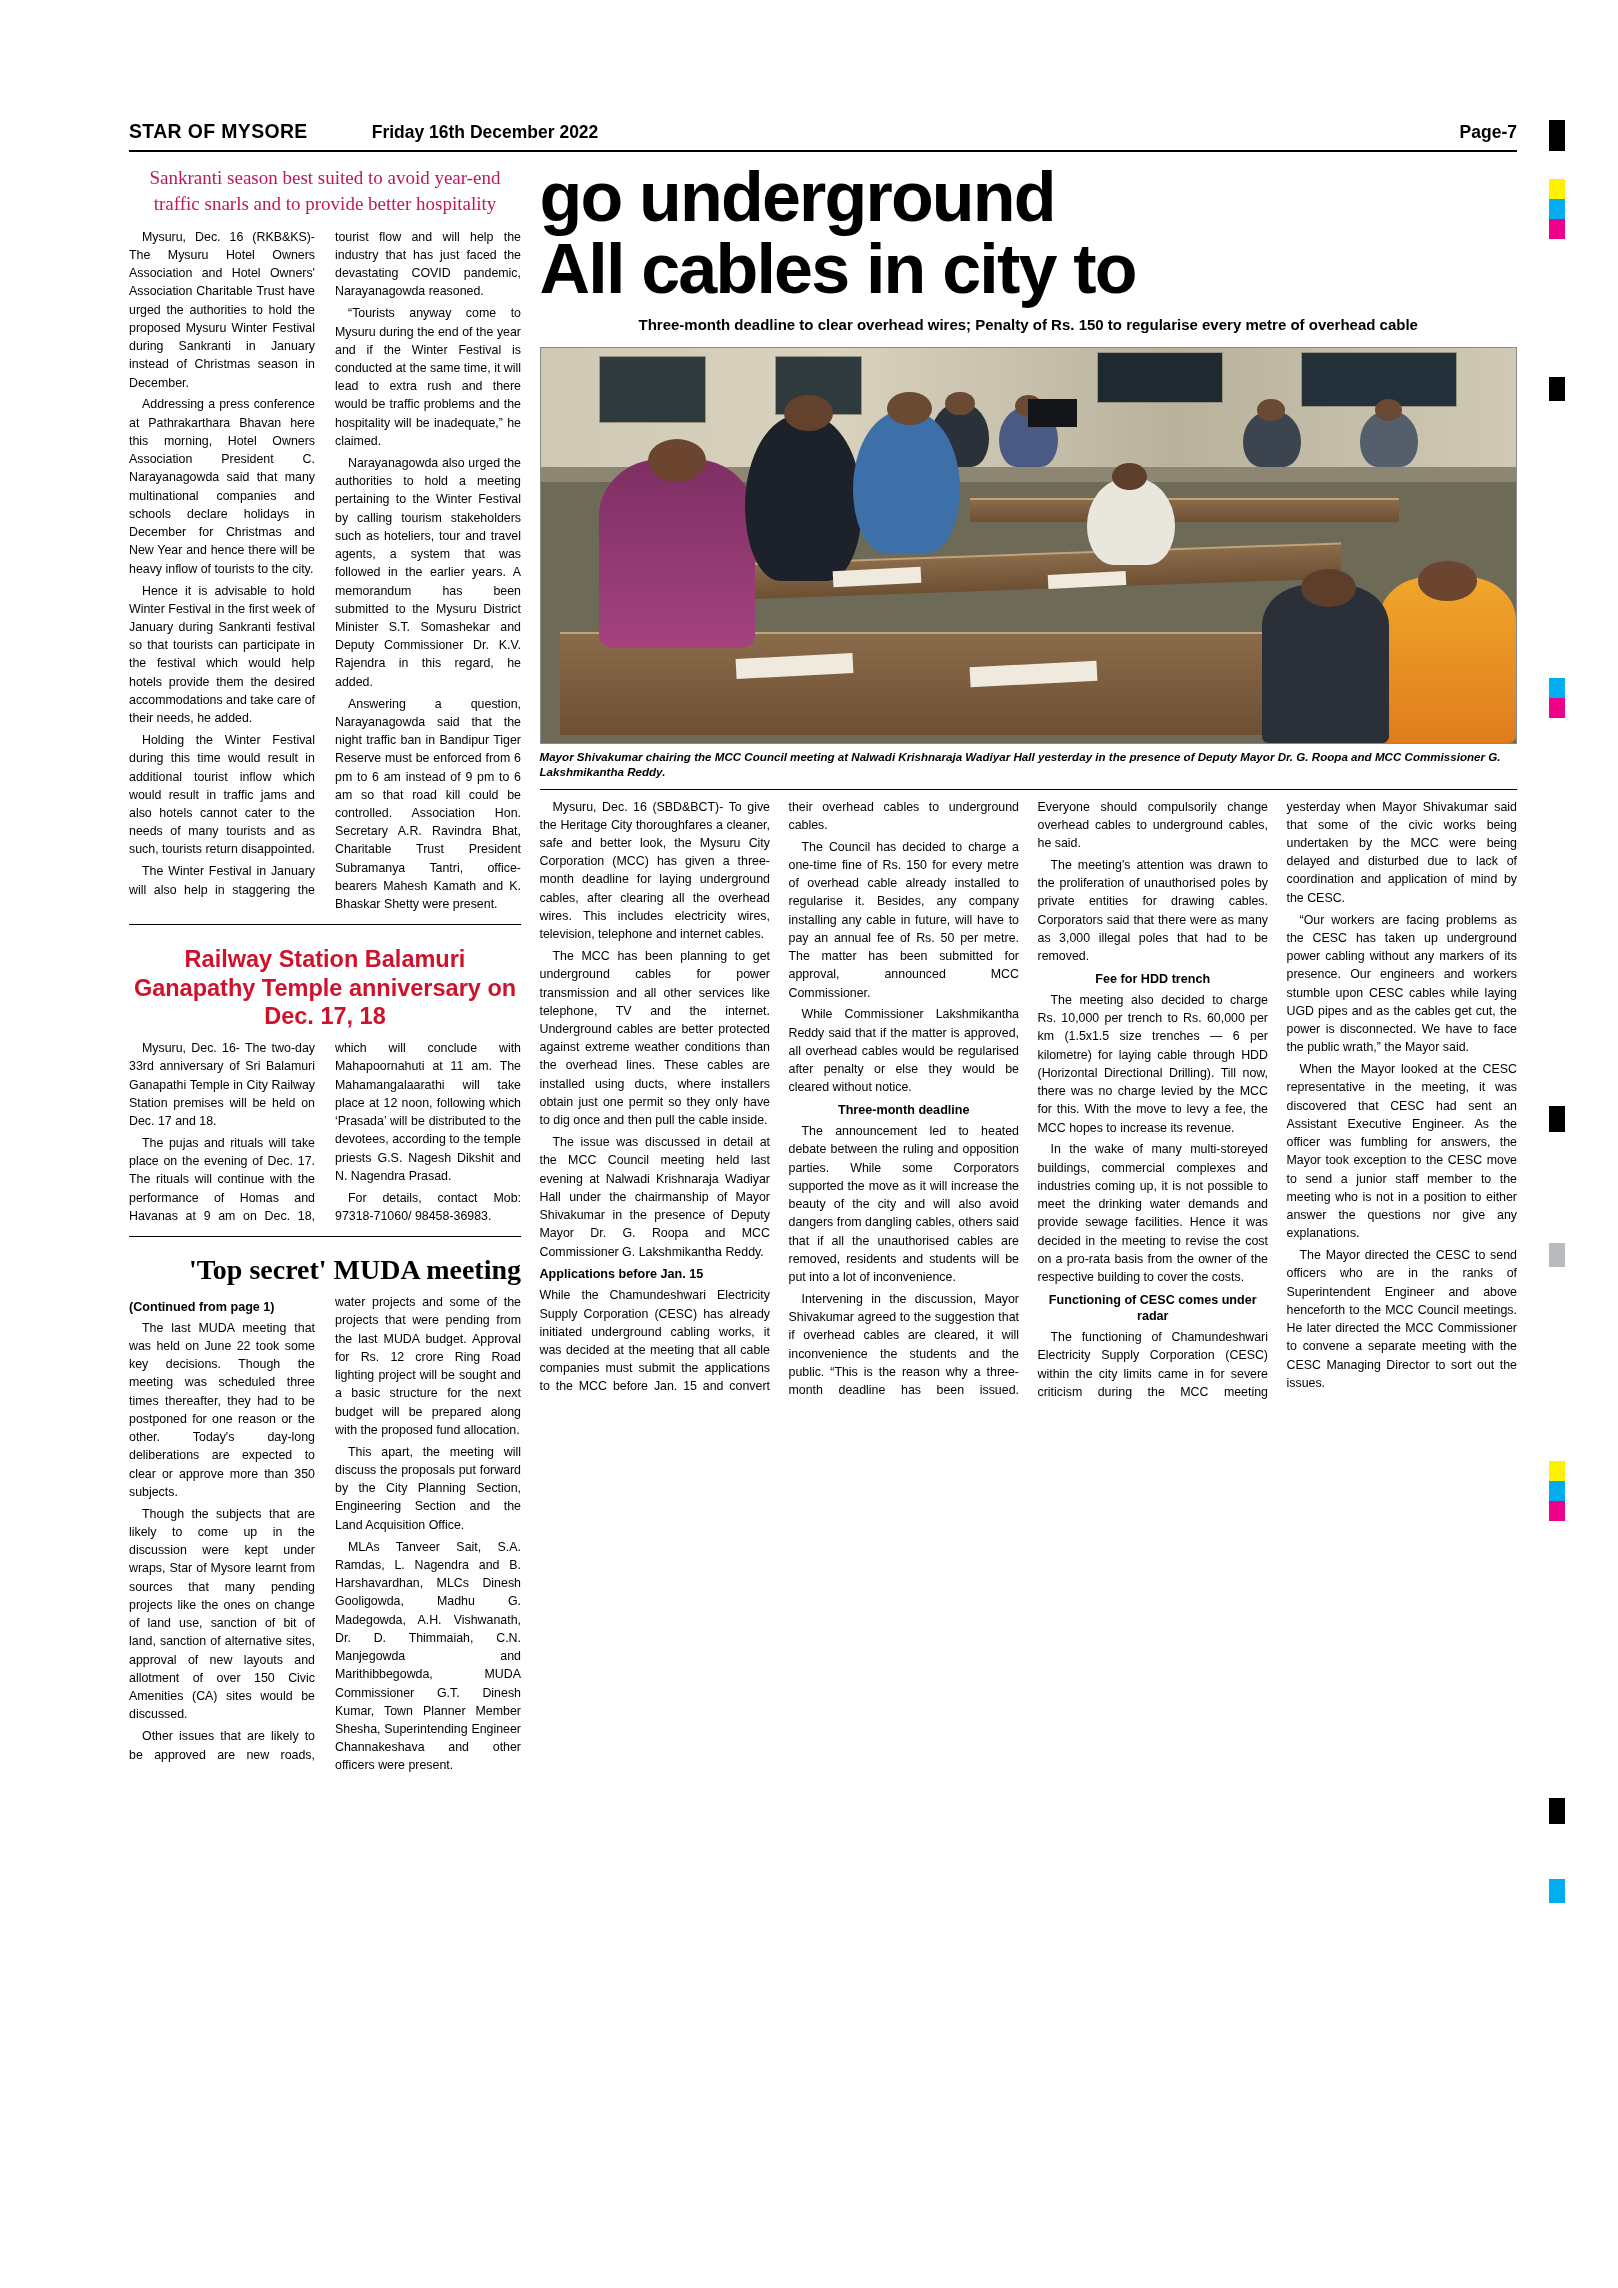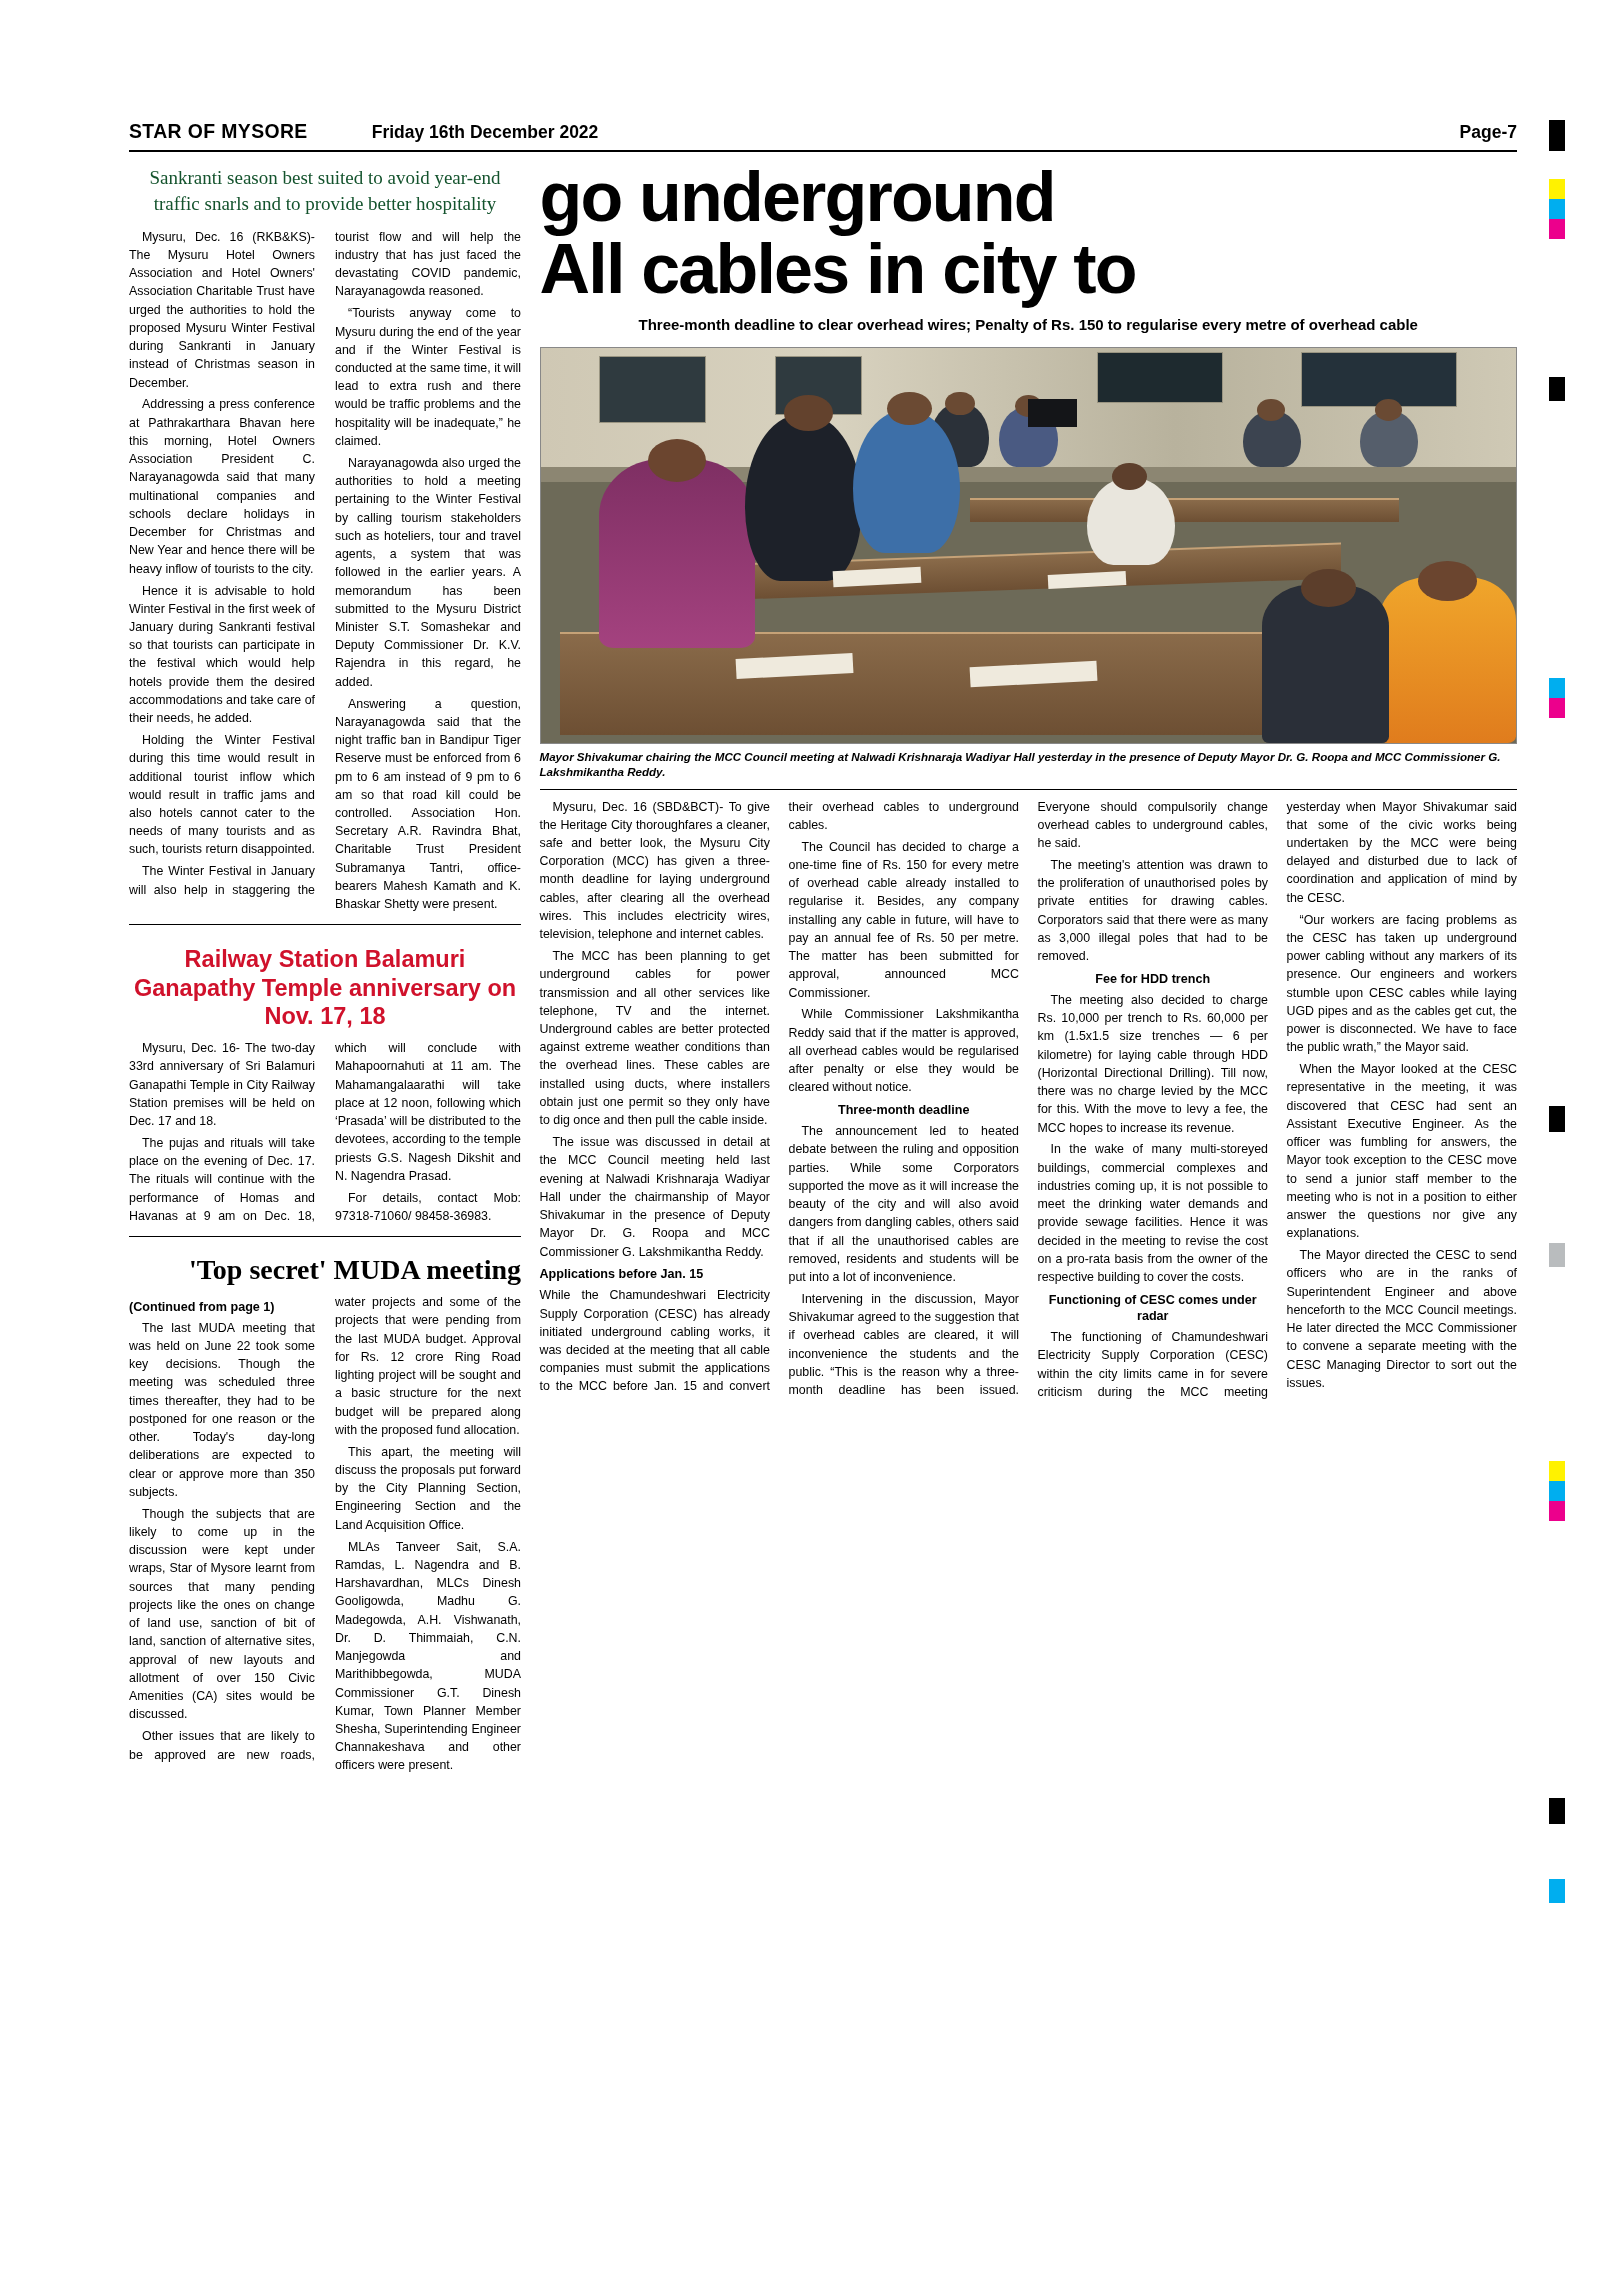--- a/index.html
+++ b/index.html
@@ -60,21 +60,21 @@
     font-weight: bold;
     text-align: center;
     margin: 5.5px 0 9.2px 0;
   }
   .deck-serif {
     font-family: "Liberation Serif", serif;
     font-size: 19px;
     line-height: 1.35;
     text-align: center;
     margin: 0 0 11px 0;
-    color: #14532d;
+    color: #be185d;
   }
   h1.mega {
     font-size: 70px;
     line-height: .92;
     font-weight: bold;
     letter-spacing: -1.8px;
     margin: 0 0 7.4px 0;
     text-align: left;
   }
   .mega-deck {
@@ -229,21 +229,21 @@
         <p class="body">Hence it is advisable to hold Winter Festival in the first week of January during Sankranti festival so that tourists can participate in the festival which would help hotels provide them the desired accommodations and take care of their needs, he added.</p>
         <p class="body">Holding the Winter Festival during this time would result in additional tourist inflow which would result in traffic jams and also hotels cannot cater to the needs of many tourists and as such, tourists return disappointed.</p>
         <p class="body">The Winter Festival in January will also help in staggering the tourist flow and will help the industry that has just faced the devastating COVID pandemic, Narayanagowda reasoned.</p>
         <p class="body">“Tourists anyway come to Mysuru during the end of the year and if the Winter Festival is conducted at the same time, it will lead to extra rush and there would be traffic problems and the hospitality will be inadequate,” he claimed.</p>
         <p class="body">Narayanagowda also urged the authorities to hold a meeting pertaining to the Winter Festival by calling tourism stakeholders such as hoteliers, tour and travel agents, a system that was followed in the earlier years. A memorandum has been submitted to the Mysuru District Minister S.T. Somashekar and Deputy Commissioner Dr. K.V. Rajendra in this regard, he added.</p>
         <p class="body">Answering a question, Narayanagowda said that the night traffic ban in Bandipur Tiger Reserve must be enforced from 6 pm to 6 am instead of 9 pm to 6 am so that road kill could be controlled. Association Hon. Secretary A.R. Ravindra Bhat, Charitable Trust President Subramanya Tantri, office-bearers Mahesh Kamath and K. Bhaskar Shetty were present.</p>
       </div>
 
       <hr class="rule">
 
-      <h2 class="sub-red">Railway Station Balamuri Ganapathy Temple anniversary on Nov. 17, 18</h2>
+      <h2 class="sub-red">Railway Station Balamuri Ganapathy Temple anniversary on Dec. 17, 18</h2>
 
       <div class="cols2">
         <p class="body">Mysuru, Dec. 16- The two-day 33rd anniversary of Sri Balamuri Ganapathi Temple in City Railway Station premises will be held on Dec. 17 and 18.</p>
         <p class="body">The pujas and rituals will take place on the evening of Dec. 17. The rituals will continue with the performance of Homas and Havanas at 9 am on Dec. 18, which will conclude with Mahapoornahuti at 11 am. The Mahamangalaarathi will take place at 12 noon, following which ‘Prasada’ will be distributed to the devotees, according to the temple priests G.S. Nagesh Dikshit and N. Nagendra Prasad.</p>
         <p class="body">For details, contact Mob: 97318-71060/ 98458-36983.</p>
       </div>
 
       <hr class="thin">
 
       <h2 class="muda">'Top secret' MUDA meeting</h2>

